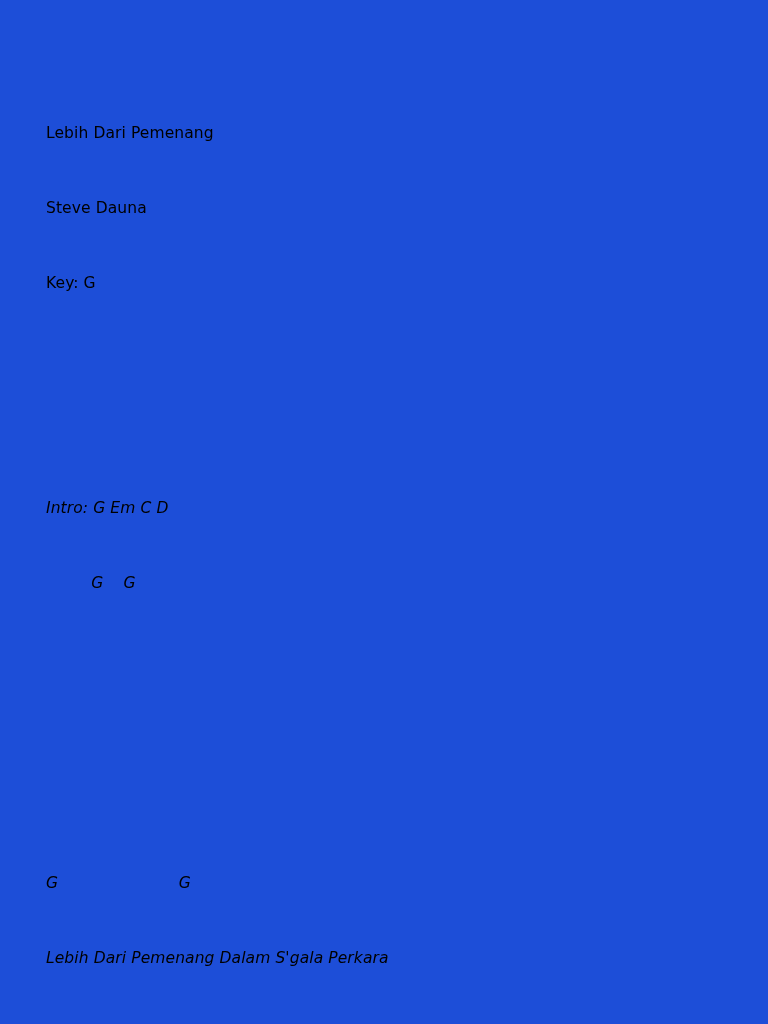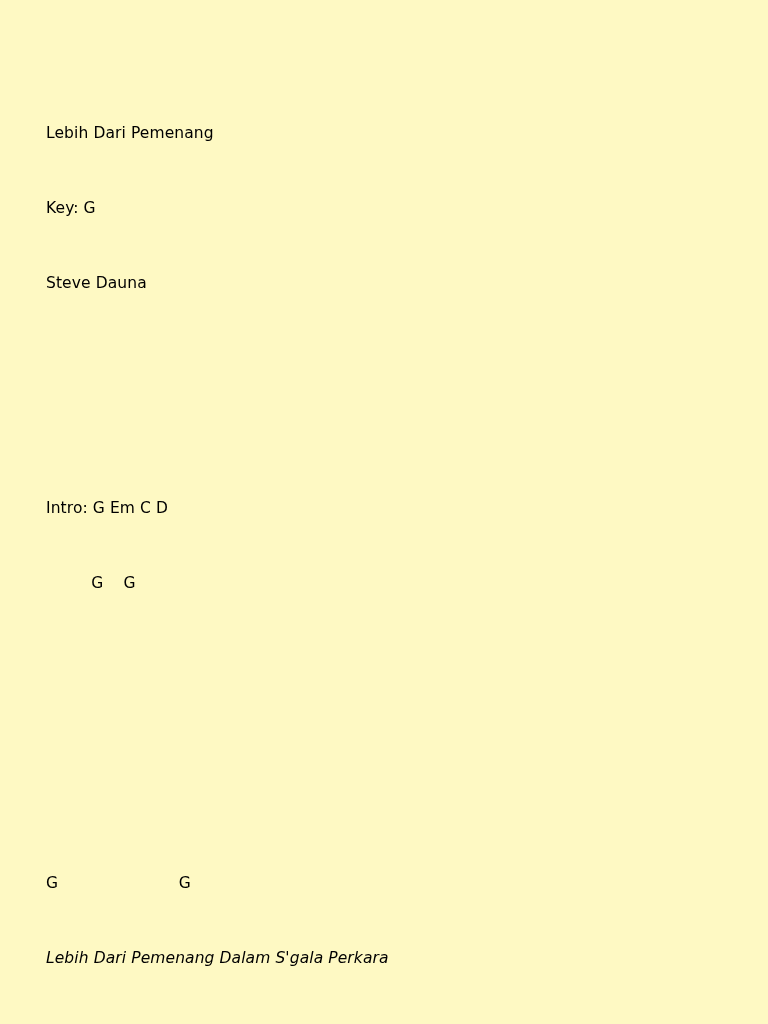--- a/index.html
+++ b/index.html
@@ -12,21 +12,21 @@
     width: 768px;
     height: 1024px;
     font-family: "DejaVu Sans", sans-serif;
     color: #000000;
     overflow: hidden;
   }
   .page {
     position: relative;
     width: 768px;
     height: 1024px;
-    background: #fef9c3;
+    background: #1d4ed8;
     box-sizing: border-box;
     padding: 46px 0 0 46px;
   }
   .songsheet {
     font-family: "DejaVu Sans", sans-serif;
     font-size: 15.5px;
     line-height: 25px;
     color: #000000;
     white-space: pre;
     letter-spacing: 0.1px;
@@ -35,38 +35,39 @@
     white-space: pre;
     min-height: 25px;
     font-family: "DejaVu Sans", sans-serif;
   }
   .line.blank {
     height: 25px;
   }
   
   .chords {
     white-space: pre;
+    font-style: italic;
   }
   .lyric {
     white-space: pre;
     font-style: italic;
   }
   .title-line {
     white-space: pre;
   }
 </style>
 </head>
 <body>
 
 <div class="page">
   <div class="songsheet">
 
     <div class="line title-line">Lebih Dari Pemenang</div>
+    <div class="line title-line">Steve Dauna</div>
     <div class="line title-line">Key: G</div>
-    <div class="line title-line">Steve Dauna</div>
 
     <div class="line blank"></div>
 
     
     <div class="line chords">Intro: G Em C D</div>
     <div class="line chords">         G    G</div>
 
     <div class="line blank"></div>
     <div class="line blank"></div>
 

